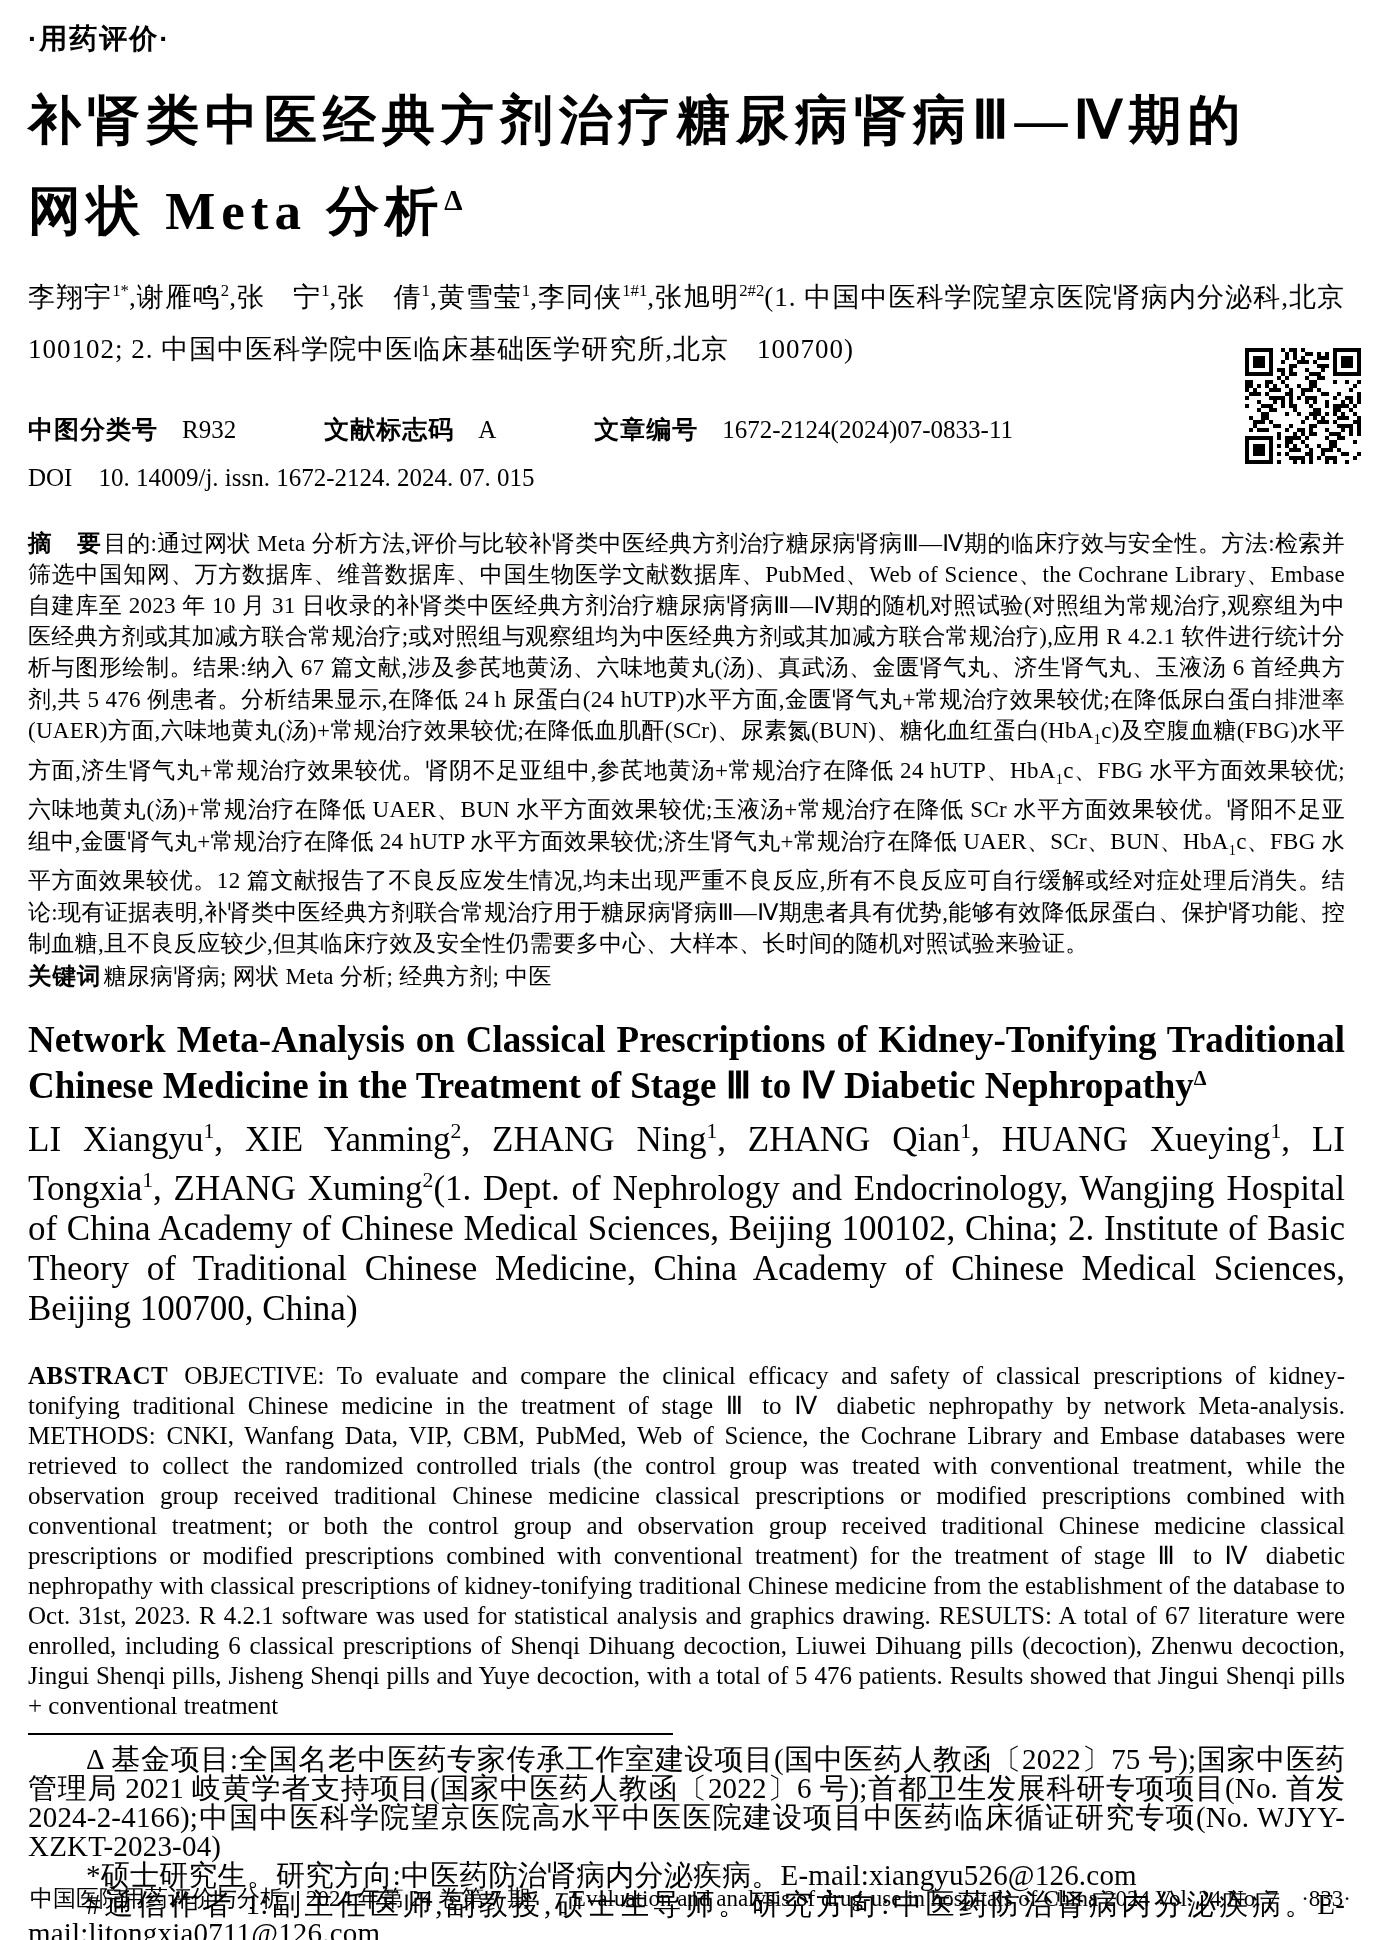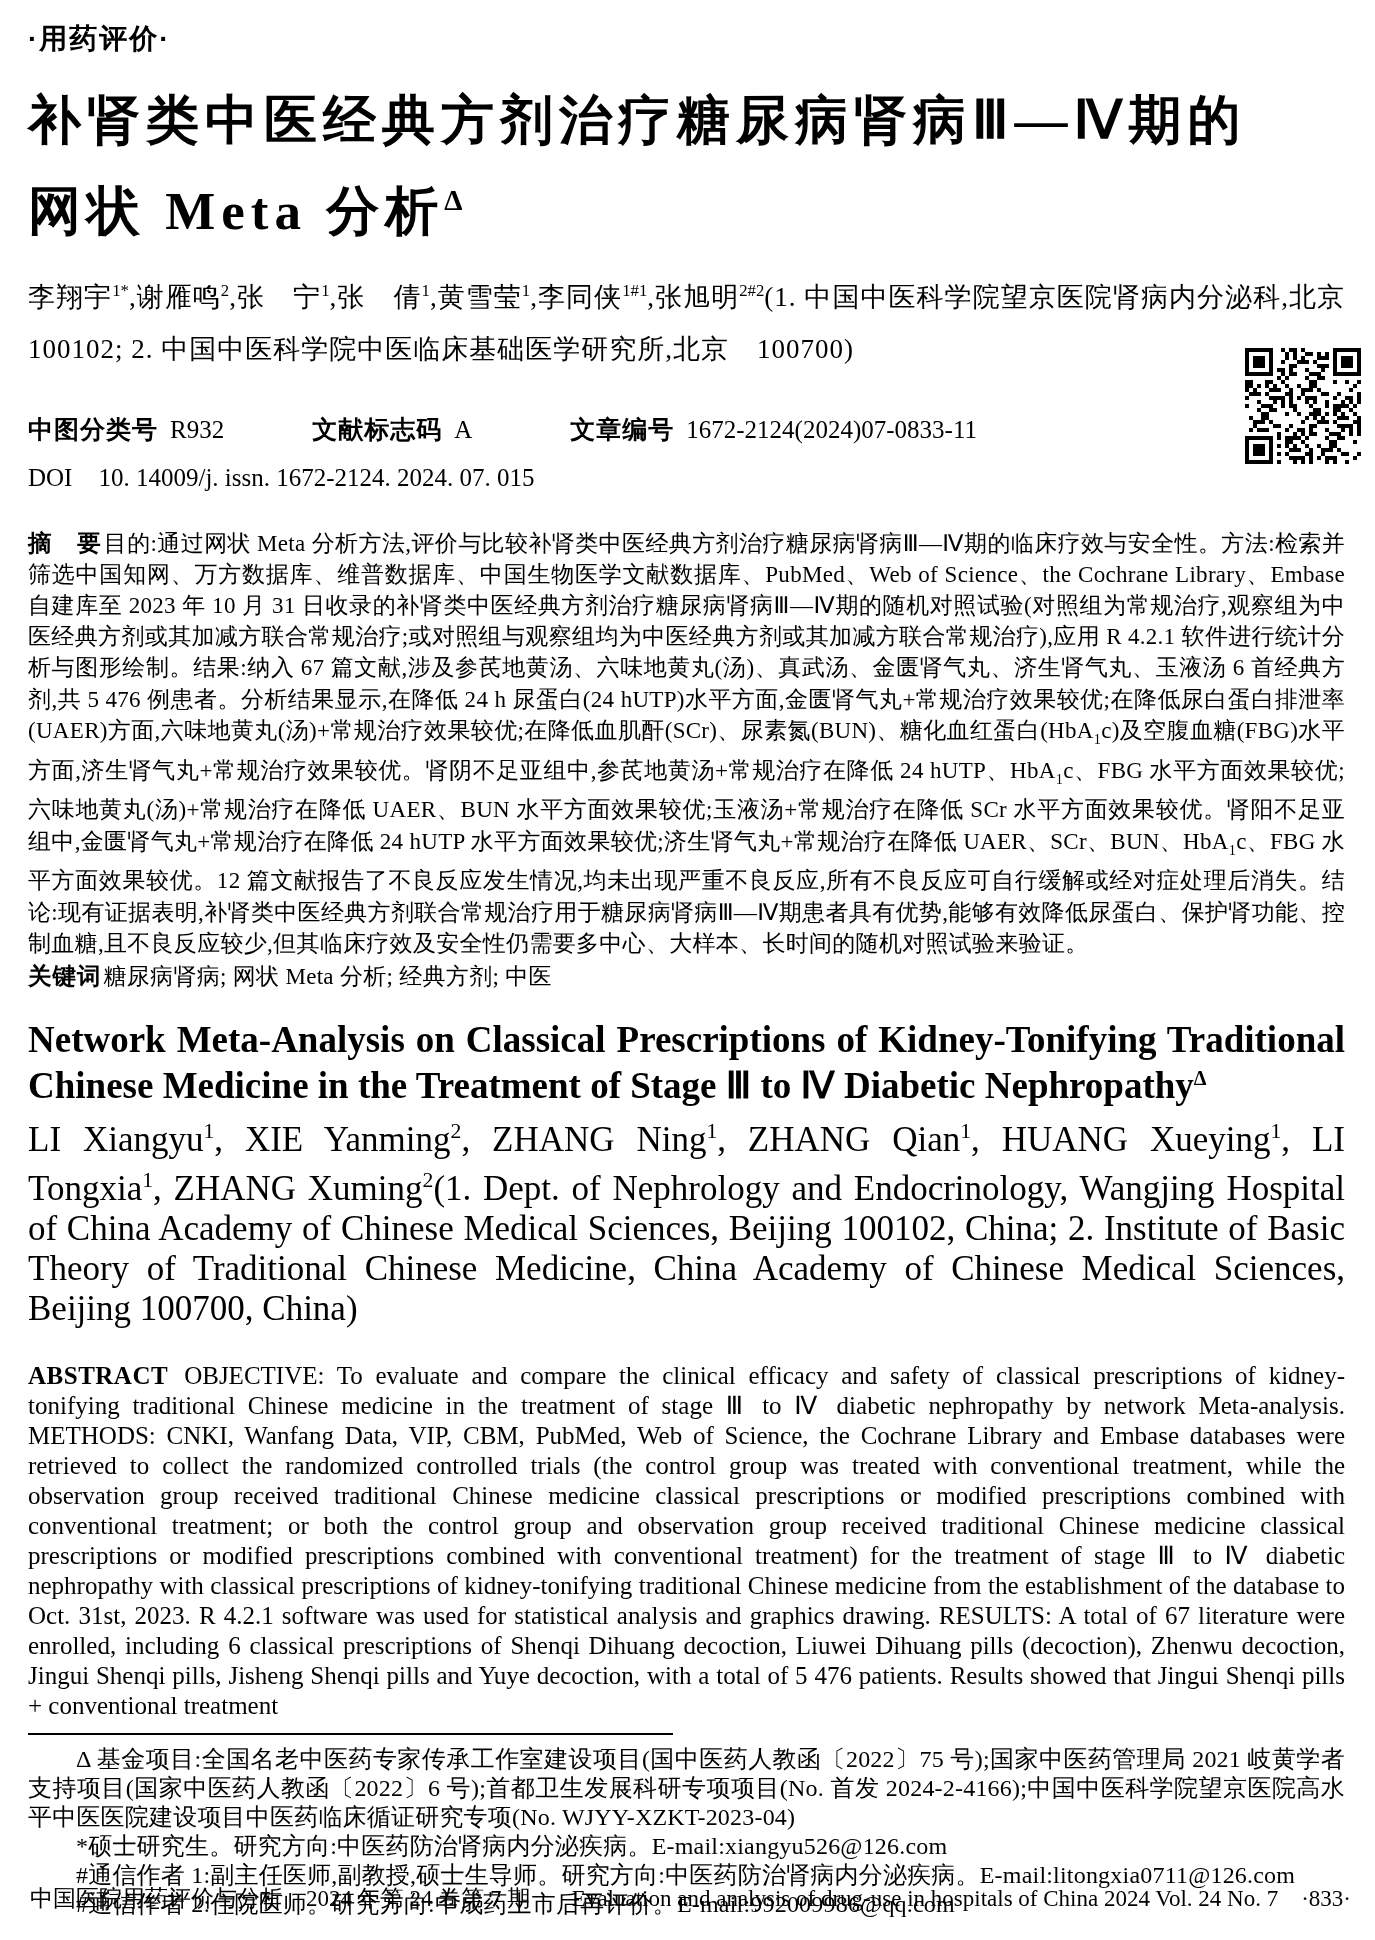--- a/index.html
+++ b/index.html
@@ -24,21 +24,21 @@
   .title-cn sup, .title-en sup { font-size:0.55em; vertical-align:super; }
 
   .authors-cn {
     margin-top:14px; font-size:27px; line-height:52px; letter-spacing:1px;
     text-align:justify;
   }
   .authors-cn sup, .authors-en sup { font-size:0.62em; vertical-align:super; letter-spacing:0; }
 
   .meta-row { margin-top:38px; font-size:25px; line-height:32px; white-space:nowrap; }
   .lbl-hei { font-family:"Liberation Sans", sans-serif; font-weight:700; letter-spacing:1px; }
-  .meta-row .val { margin-left:12px; }
+  .meta-row .val { margin-left:24px; }
   .meta-row .gap-a { margin-left:88px; }
   .meta-row .gap-b { margin-left:98px; }
 
   .doi-row { margin-top:16px; font-size:25px; line-height:32px; }
   .doi-row .val { margin-left:26px; }
 
   .qr {
     position:absolute; top:348px; right:14px;
     width:116px; height:116px; background:#fff;
   }
@@ -58,21 +58,21 @@
     text-align:justify; font-family:"Liberation Serif", serif;
   }
   .authors-en { margin-top:6px; font-size:35px; line-height:40px; text-align:justify; }
 
   .abstract-en { margin-top:32px; font-size:25px; line-height:30px; text-align:justify; }
   .abstract-en .lbl-en { font-weight:700; margin-right:16px; letter-spacing:0.5px; }
 
   .fn-rule { border:none; border-top:2.5px solid #000; width:645px; margin:12px 0 10px 0; }
 
   .footnotes p {
-    font-size:24px; line-height:29px; text-indent:2em; text-align:justify;
+    font-size:29px; line-height:29px; text-indent:2em; text-align:justify;
     letter-spacing:0.2px;
   }
 
   .footer {
     position:absolute; left:30px; right:24px; bottom:26px;
     display:flex; justify-content:space-between; align-items:baseline;
     font-size:23px; line-height:30px;
   }
 </style>
 </head>

